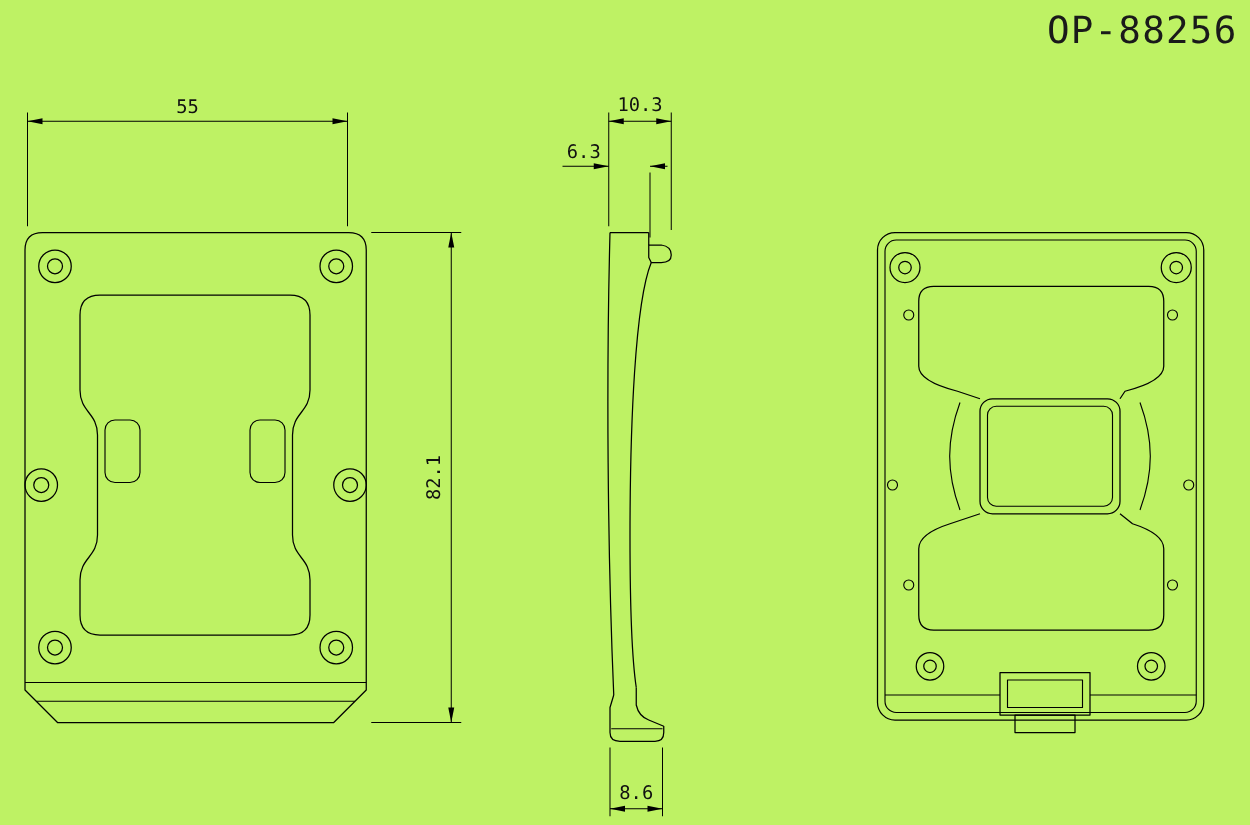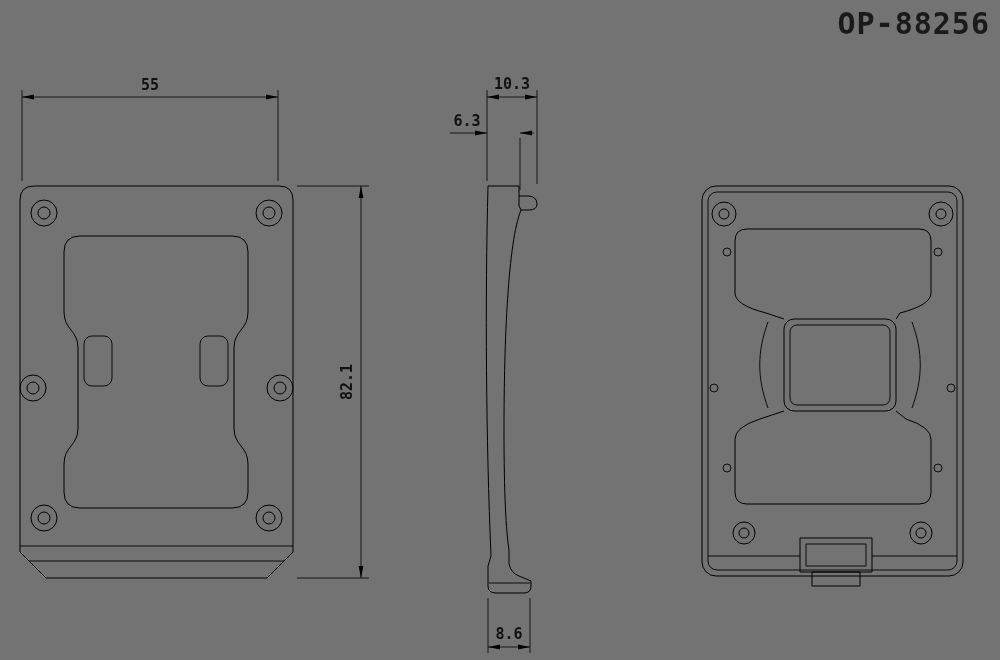--- a/index.html
+++ b/index.html
@@ -1,16 +1,16 @@
 <!DOCTYPE html>
 <html><head>
 <meta charset="utf-8">
 <style>
   html,body{margin:0;padding:0;background:#ffffff;}
-  .page{position:relative;width:1000px;height:660px;background:#737373;overflow:hidden;font-weight:bold;}
+  .page{position:relative;width:1000px;height:660px;background:#bef264;overflow:hidden;}
   svg{position:absolute;inset:0;}
   .ln{stroke:#000;stroke-width:1;fill:none;stroke-linejoin:round;stroke-linecap:butt;}
   .ln2{stroke:#000;stroke-width:0.9;fill:none;stroke-linejoin:round;}
   .dimln{stroke:#000;stroke-width:0.8;fill:none;}
   .arr{fill:#000;stroke:none;}
   text{font-family:"DejaVu Sans Mono","Liberation Mono",monospace;fill:#111;}
   .dim-text{font-size:15px;}
   .title-text{font-size:30px;letter-spacing:1px;fill:#1a1a1a;}
 </style>
 </head>

